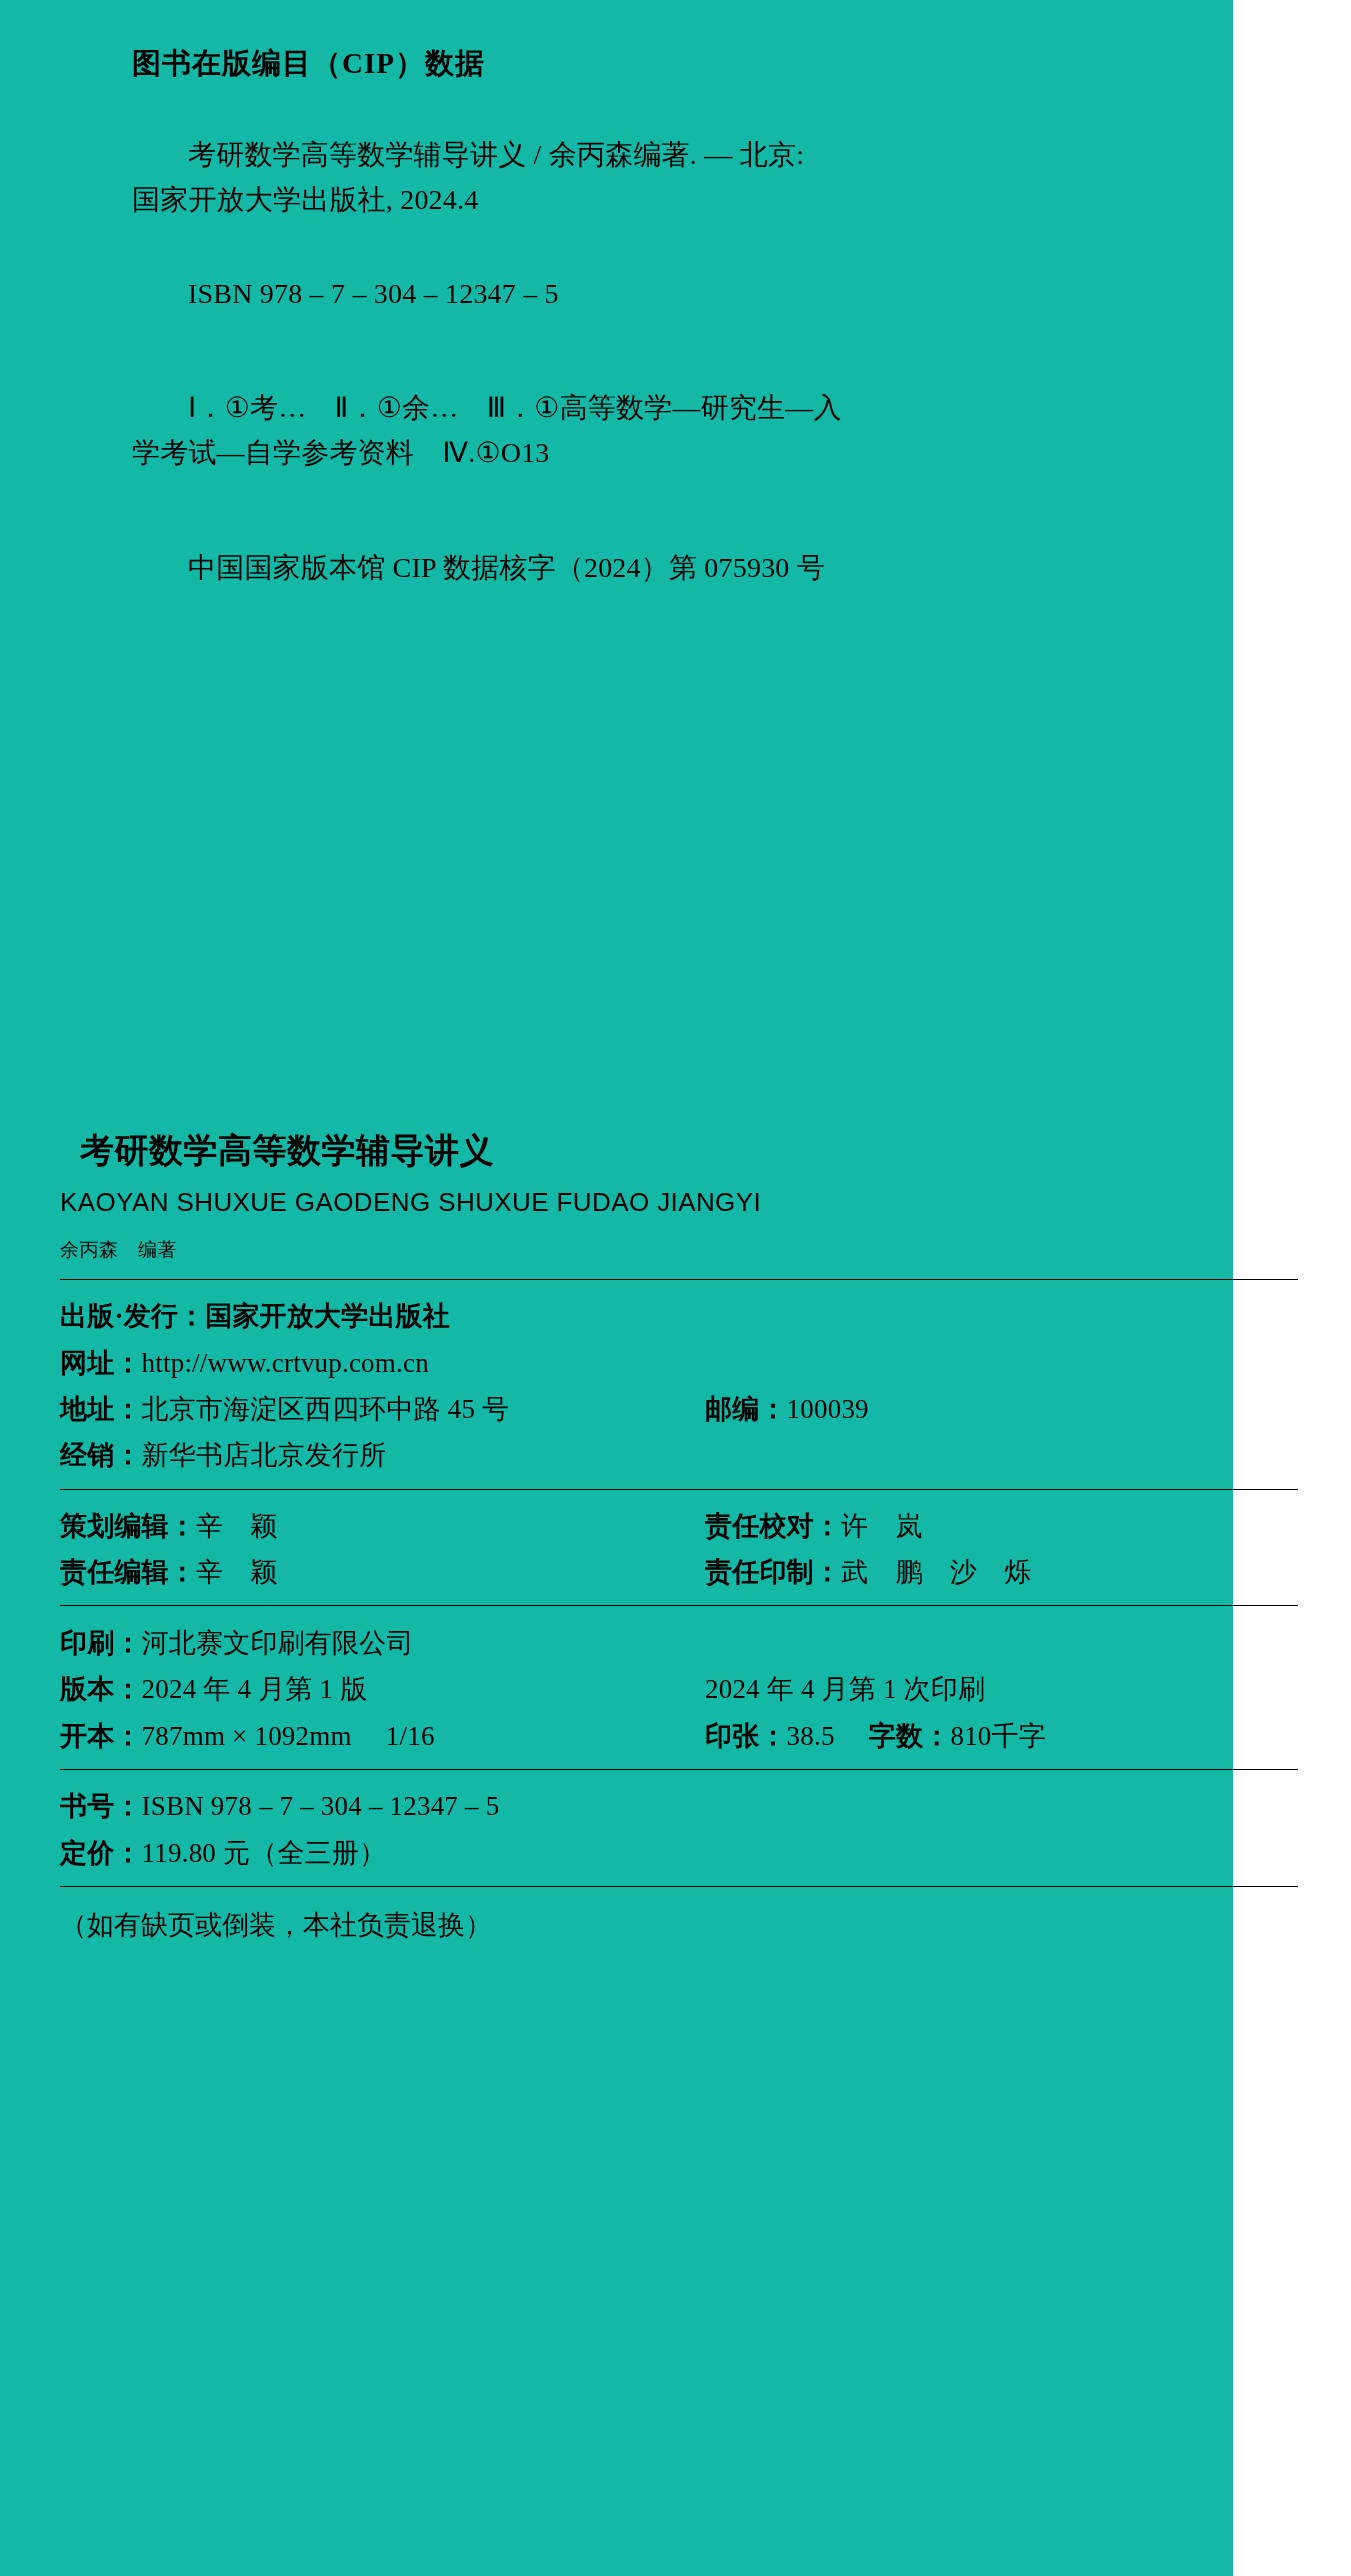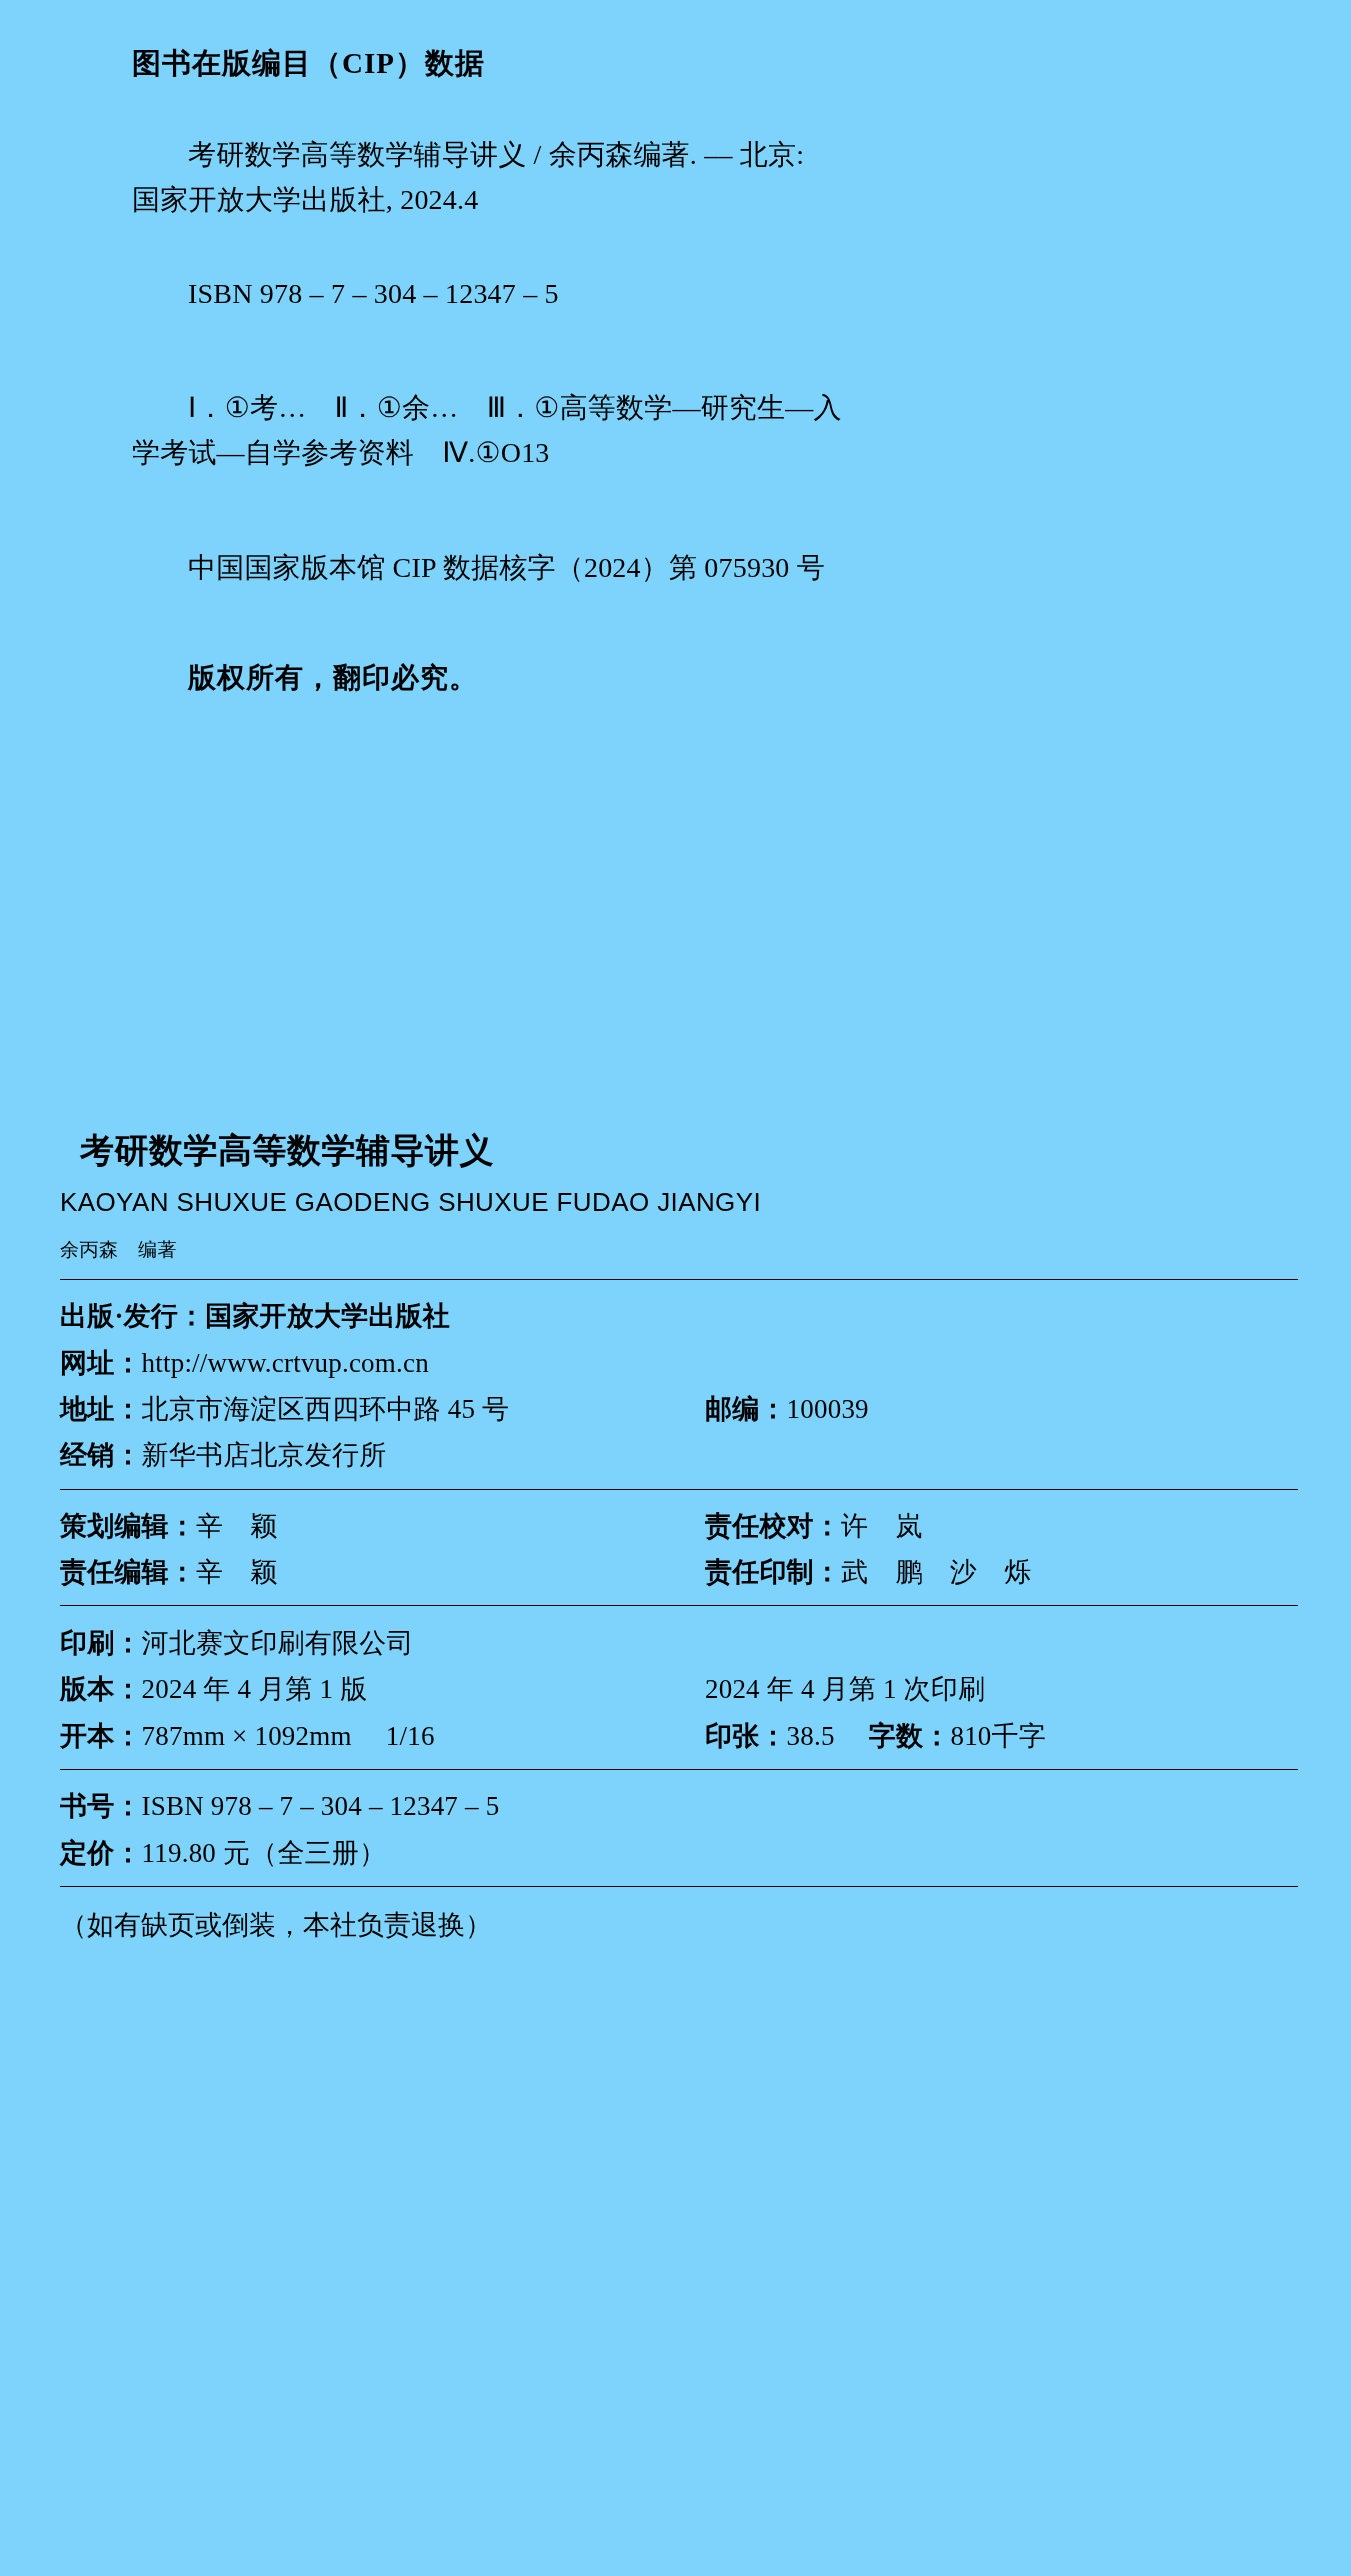--- a/index.html
+++ b/index.html
@@ -11,23 +11,23 @@
     width: 1351px;
     height: 2576px;
     font-family: "Liberation Serif", serif;
     color: #000000;
     position: relative;
     overflow: hidden;
   }
   .page {
     position: absolute;
     left: 0; top: 0;
-    width: 1351px;
+    width: 1233px;
     height: 2576px;
-    background: #7dd3fc;
+    background: #14b8a6;
   }
 
   
   .cip-block {
     position: absolute;
     left: 132px;
     top: 44px;
     width: 1085px;
   }
   .cip-title {
@@ -134,21 +134,20 @@
 
     <div class="cip-line indent">Ⅰ．①考…　Ⅱ．①余…　Ⅲ．①高等数学—研究生—入</div>
     <div class="cip-line">学考试—自学参考资料　Ⅳ.①O13</div>
 
     <div class="cip-gap"></div>
 
     <div class="cip-line indent">中国国家版本馆 CIP 数据核字（2024）第 075930 号</div>
 
     <div class="cip-gap"></div>
 
-    <div class="cip-strong indent">版权所有，翻印必究。</div>
   </div>
 
   <div class="colophon">
 
     <div class="book-title-cn">考研数学高等数学辅导讲义</div>
     <div class="book-title-py">KAOYAN SHUXUE GAODENG SHUXUE FUDAO JIANGYI</div>
     <div class="book-author">余丙森　编著</div>
 
     <hr class="rule">
 

